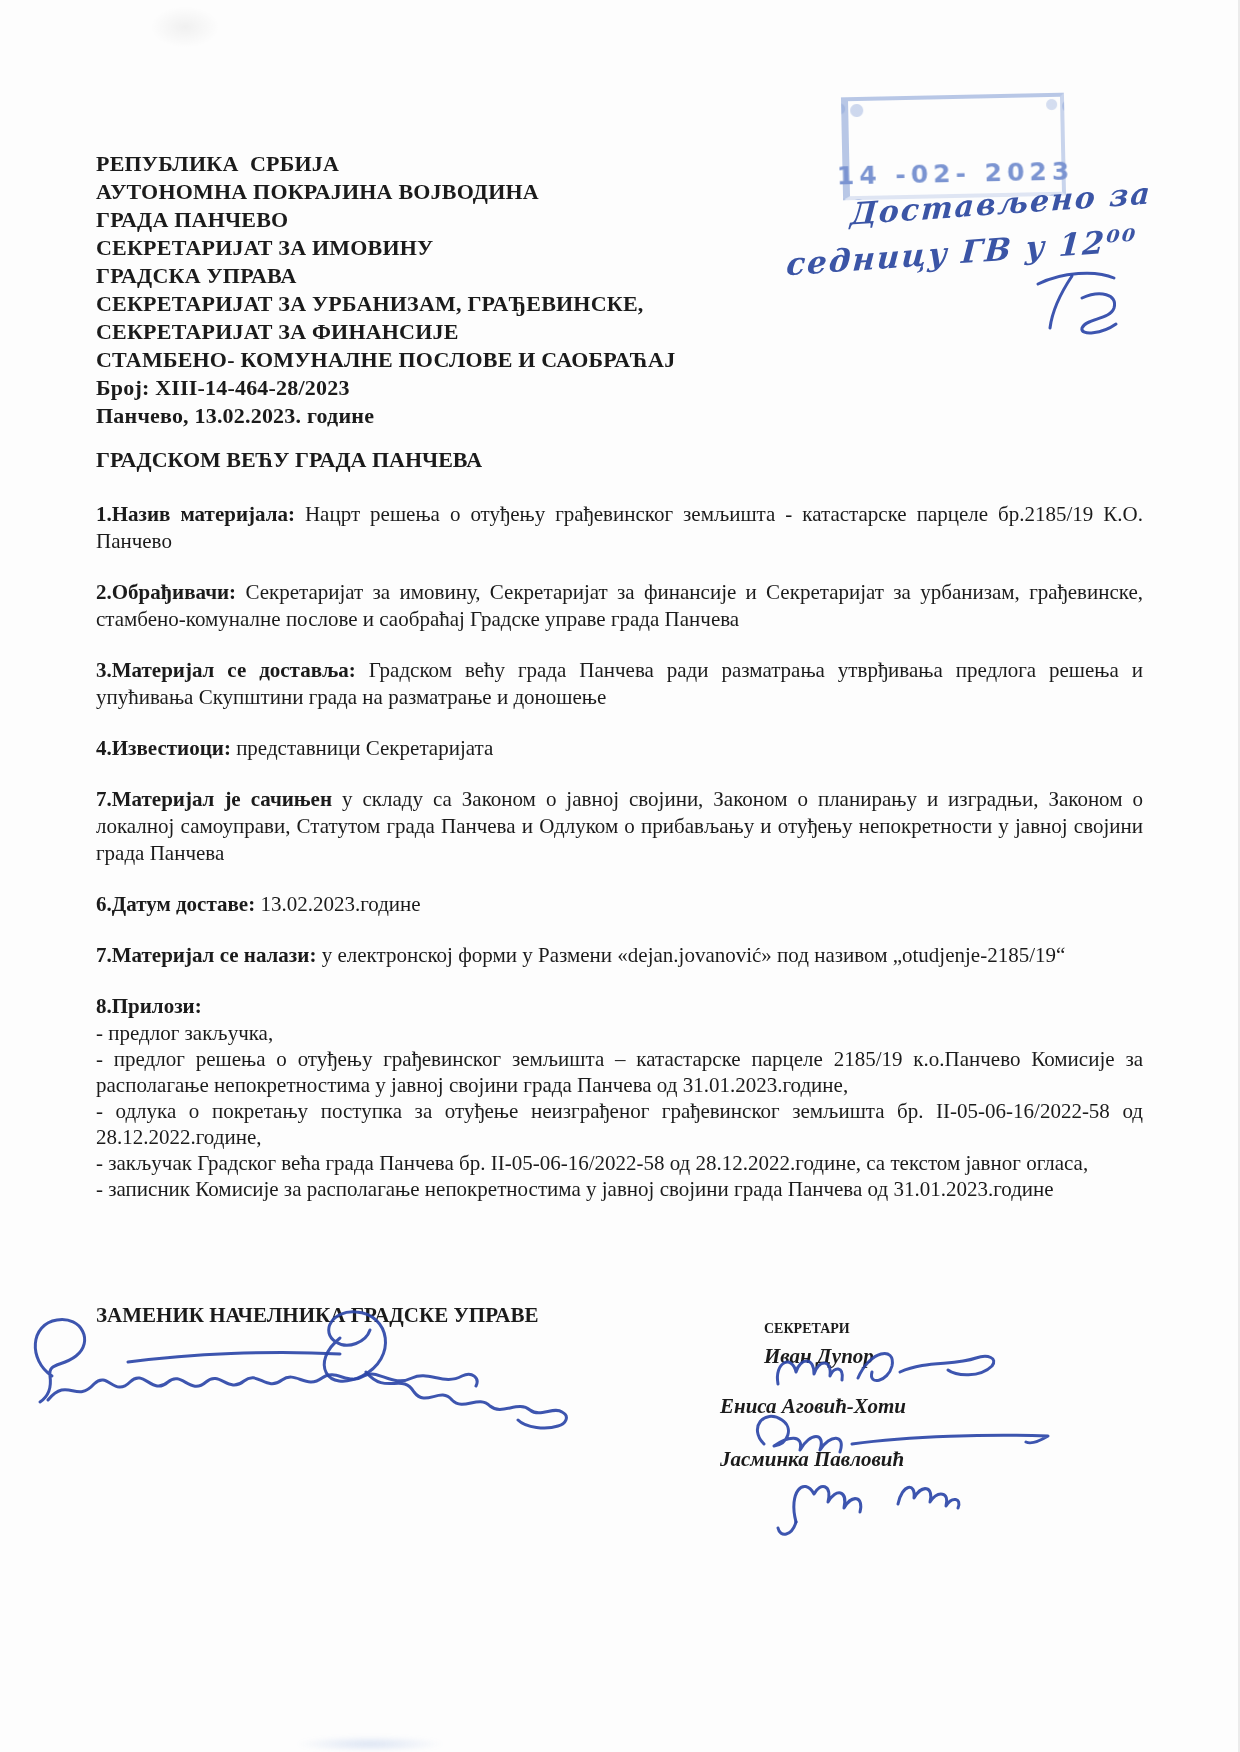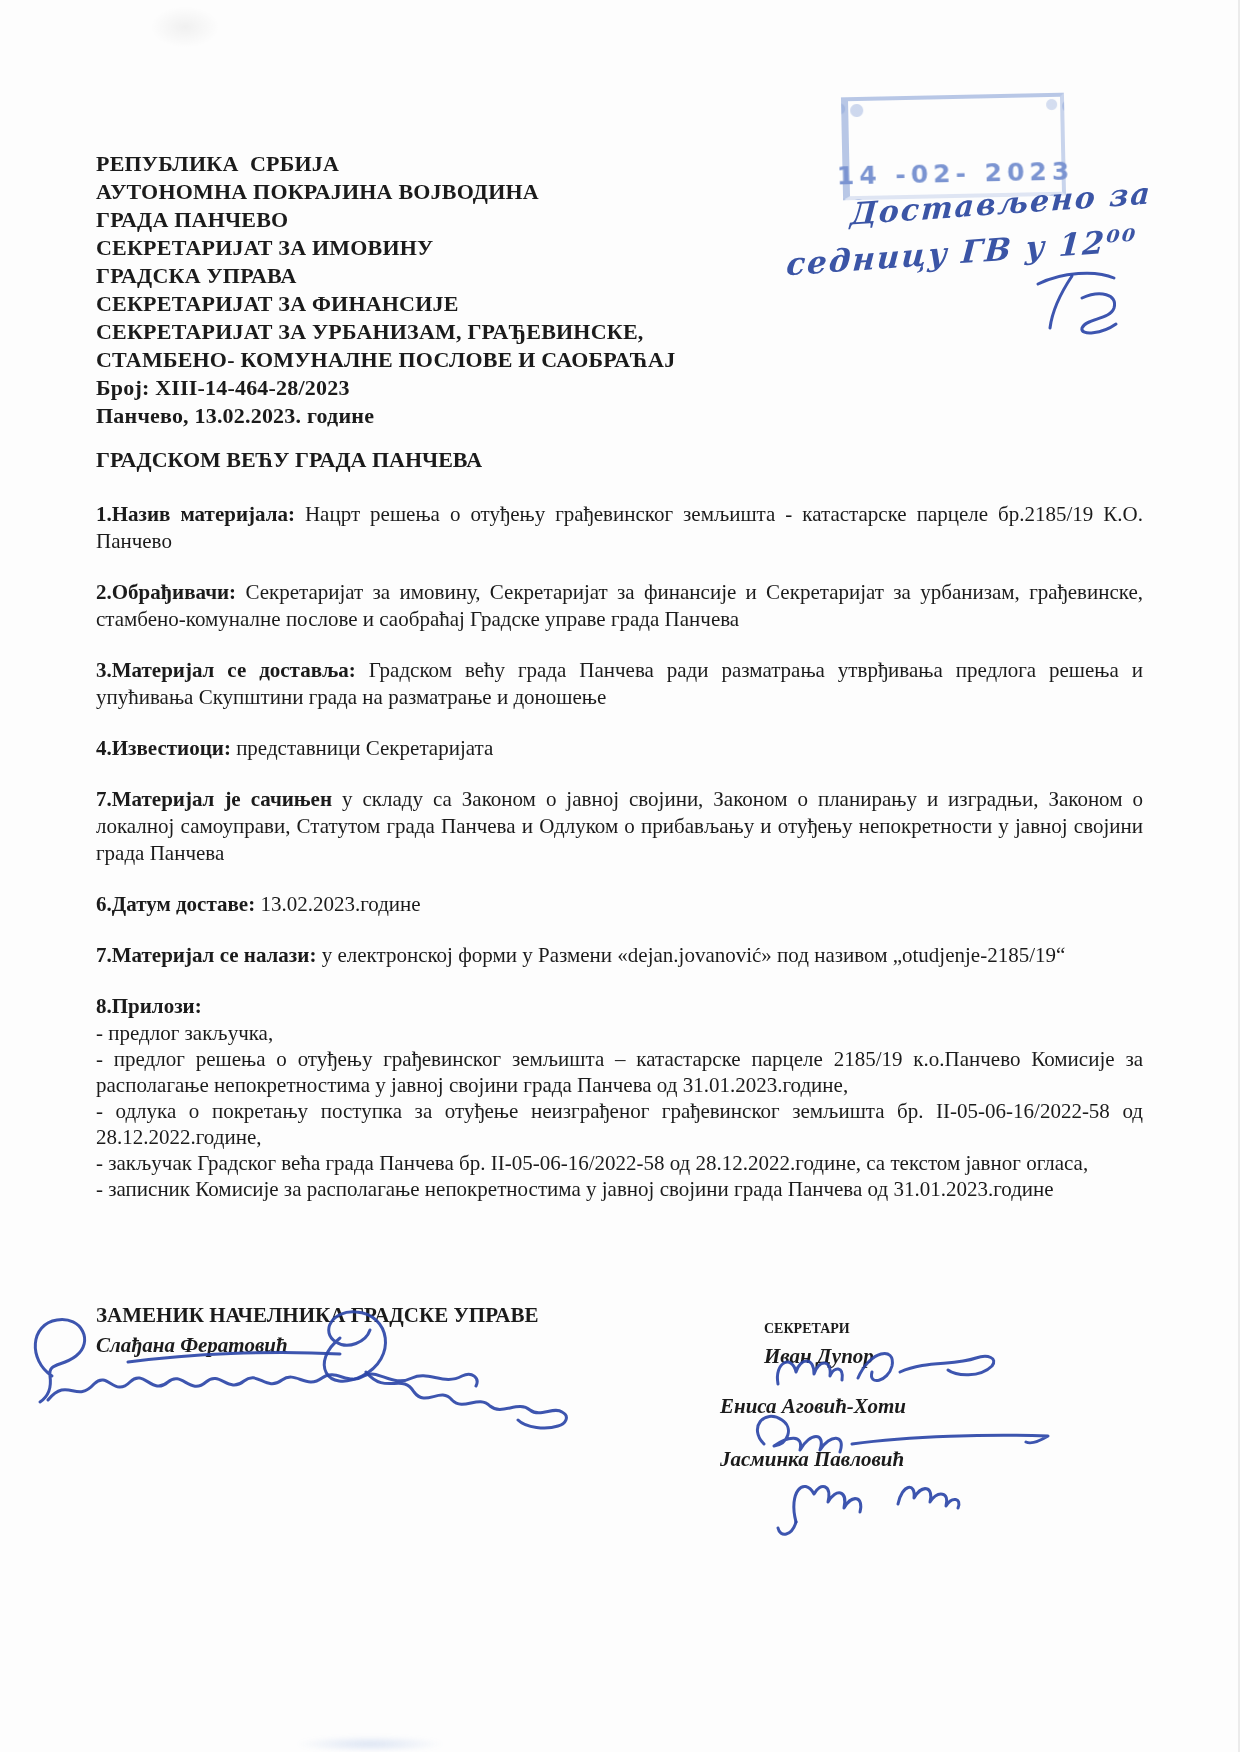--- a/index.html
+++ b/index.html
@@ -75,22 +75,22 @@
     <path d="M52,14 C40,32 32,50 30,66"></path>
     <path d="M62,36 C80,28 98,32 94,46 C90,58 66,56 62,66 C60,74 82,72 96,62"></path>
   </svg>
 
   <div class="content">
     <span class="hdr-line">РЕПУБЛИКА  СРБИЈА</span>
     <span class="hdr-line">АУТОНОМНА ПОКРАЈИНА ВОЈВОДИНА</span>
     <span class="hdr-line">ГРАДА ПАНЧЕВО</span>
     <span class="hdr-line">СЕКРЕТАРИЈАТ ЗА ИМОВИНУ</span>
     <span class="hdr-line">ГРАДСКА УПРАВА</span>
+    <span class="hdr-line">СЕКРЕТАРИЈАТ ЗА УРБАНИЗАМ, ГРАЂЕВИНСКЕ,</span>
     <span class="hdr-line">СЕКРЕТАРИЈАТ ЗА ФИНАНСИЈЕ</span>
-    <span class="hdr-line">СЕКРЕТАРИЈАТ ЗА УРБАНИЗАМ, ГРАЂЕВИНСКЕ,</span>
     <span class="hdr-line">СТАМБЕНО- КОМУНАЛНЕ ПОСЛОВЕ И САОБРАЋАЈ</span>
     <span class="hdr-line">Број: XIII-14-464-28/2023</span>
     <span class="hdr-line">Панчево, 13.02.2023. године</span>
 
     <div class="addressee">ГРАДСКОМ ВЕЋУ ГРАДА ПАНЧЕВА</div>
 
     <p class="para"><span class="lbl">1.Назив материјала:</span><span> Нацрт решења о отуђењу  грађевинског земљишта - катастарске парцеле бр.2185/19 К.О. Панчево</span></p>
     <p class="para"><span class="lbl">2.Обрађивачи:</span><span> Секретаријат за имовину, Секретаријат за финансије и Секретаријат за урбанизам, грађевинске, стамбено-комуналне послове и саобраћај Градске управе града Панчева</span></p>
     <p class="para"><span class="lbl">3.Материјал се доставља:</span><span> Градском већу града Панчева ради разматрања утврђивања предлога решења  и упућивања Скупштини града на разматрање и доношење</span></p>
     <p class="para"><span class="lbl">4.Известиоци:</span><span> представници Секретаријата</span></p>
@@ -101,21 +101,20 @@
 
     <div class="att-line">- предлог закључка,</div>
     <div class="att-line">- предлог решења о отуђењу грађевинског земљишта – катастарске парцеле 2185/19 к.о.Панчево Комисије за располагање непокретностима у јавној својини града Панчева од 31.01.2023.године,</div>
     <div class="att-line">- одлука о покретању поступка за отуђење неизграђеног грађевинског земљишта бр. II-05-06-16/2022-58 од 28.12.2022.године,</div>
     <div class="att-line">- закључак Градског већа града Панчева бр. II-05-06-16/2022-58 од 28.12.2022.године, са текстом јавног огласа,</div>
     <div class="att-line">- записник Комисије за располагање непокретностима у јавној својини града Панчева од 31.01.2023.године</div>
   </div>
 
   <div class="sig-left">
     <div class="title">ЗАМЕНИК НАЧЕЛНИКА ГРАДСКЕ УПРАВЕ</div>
-    <div class="name">Слађана Фератовић</div>
   </div>
   <div class="sig-right">
     <div class="title">СЕКРЕТАРИ</div>
     <div class="name n1">Иван Дупор</div>
     <div class="name n2">Ениса Аговић-Хоти</div>
     <div class="name n3">Јасминка Павловић</div>
   </div>
 
   <svg class="ink" style="left:10px;top:1298px" width="570" height="145" viewBox="0 0 570 145">
     <path d="M42,78 C18,62 20,26 47,22 C72,18 84,44 66,58 C52,69 38,64 40,78 C42,92 36,100 30,104"></path>

